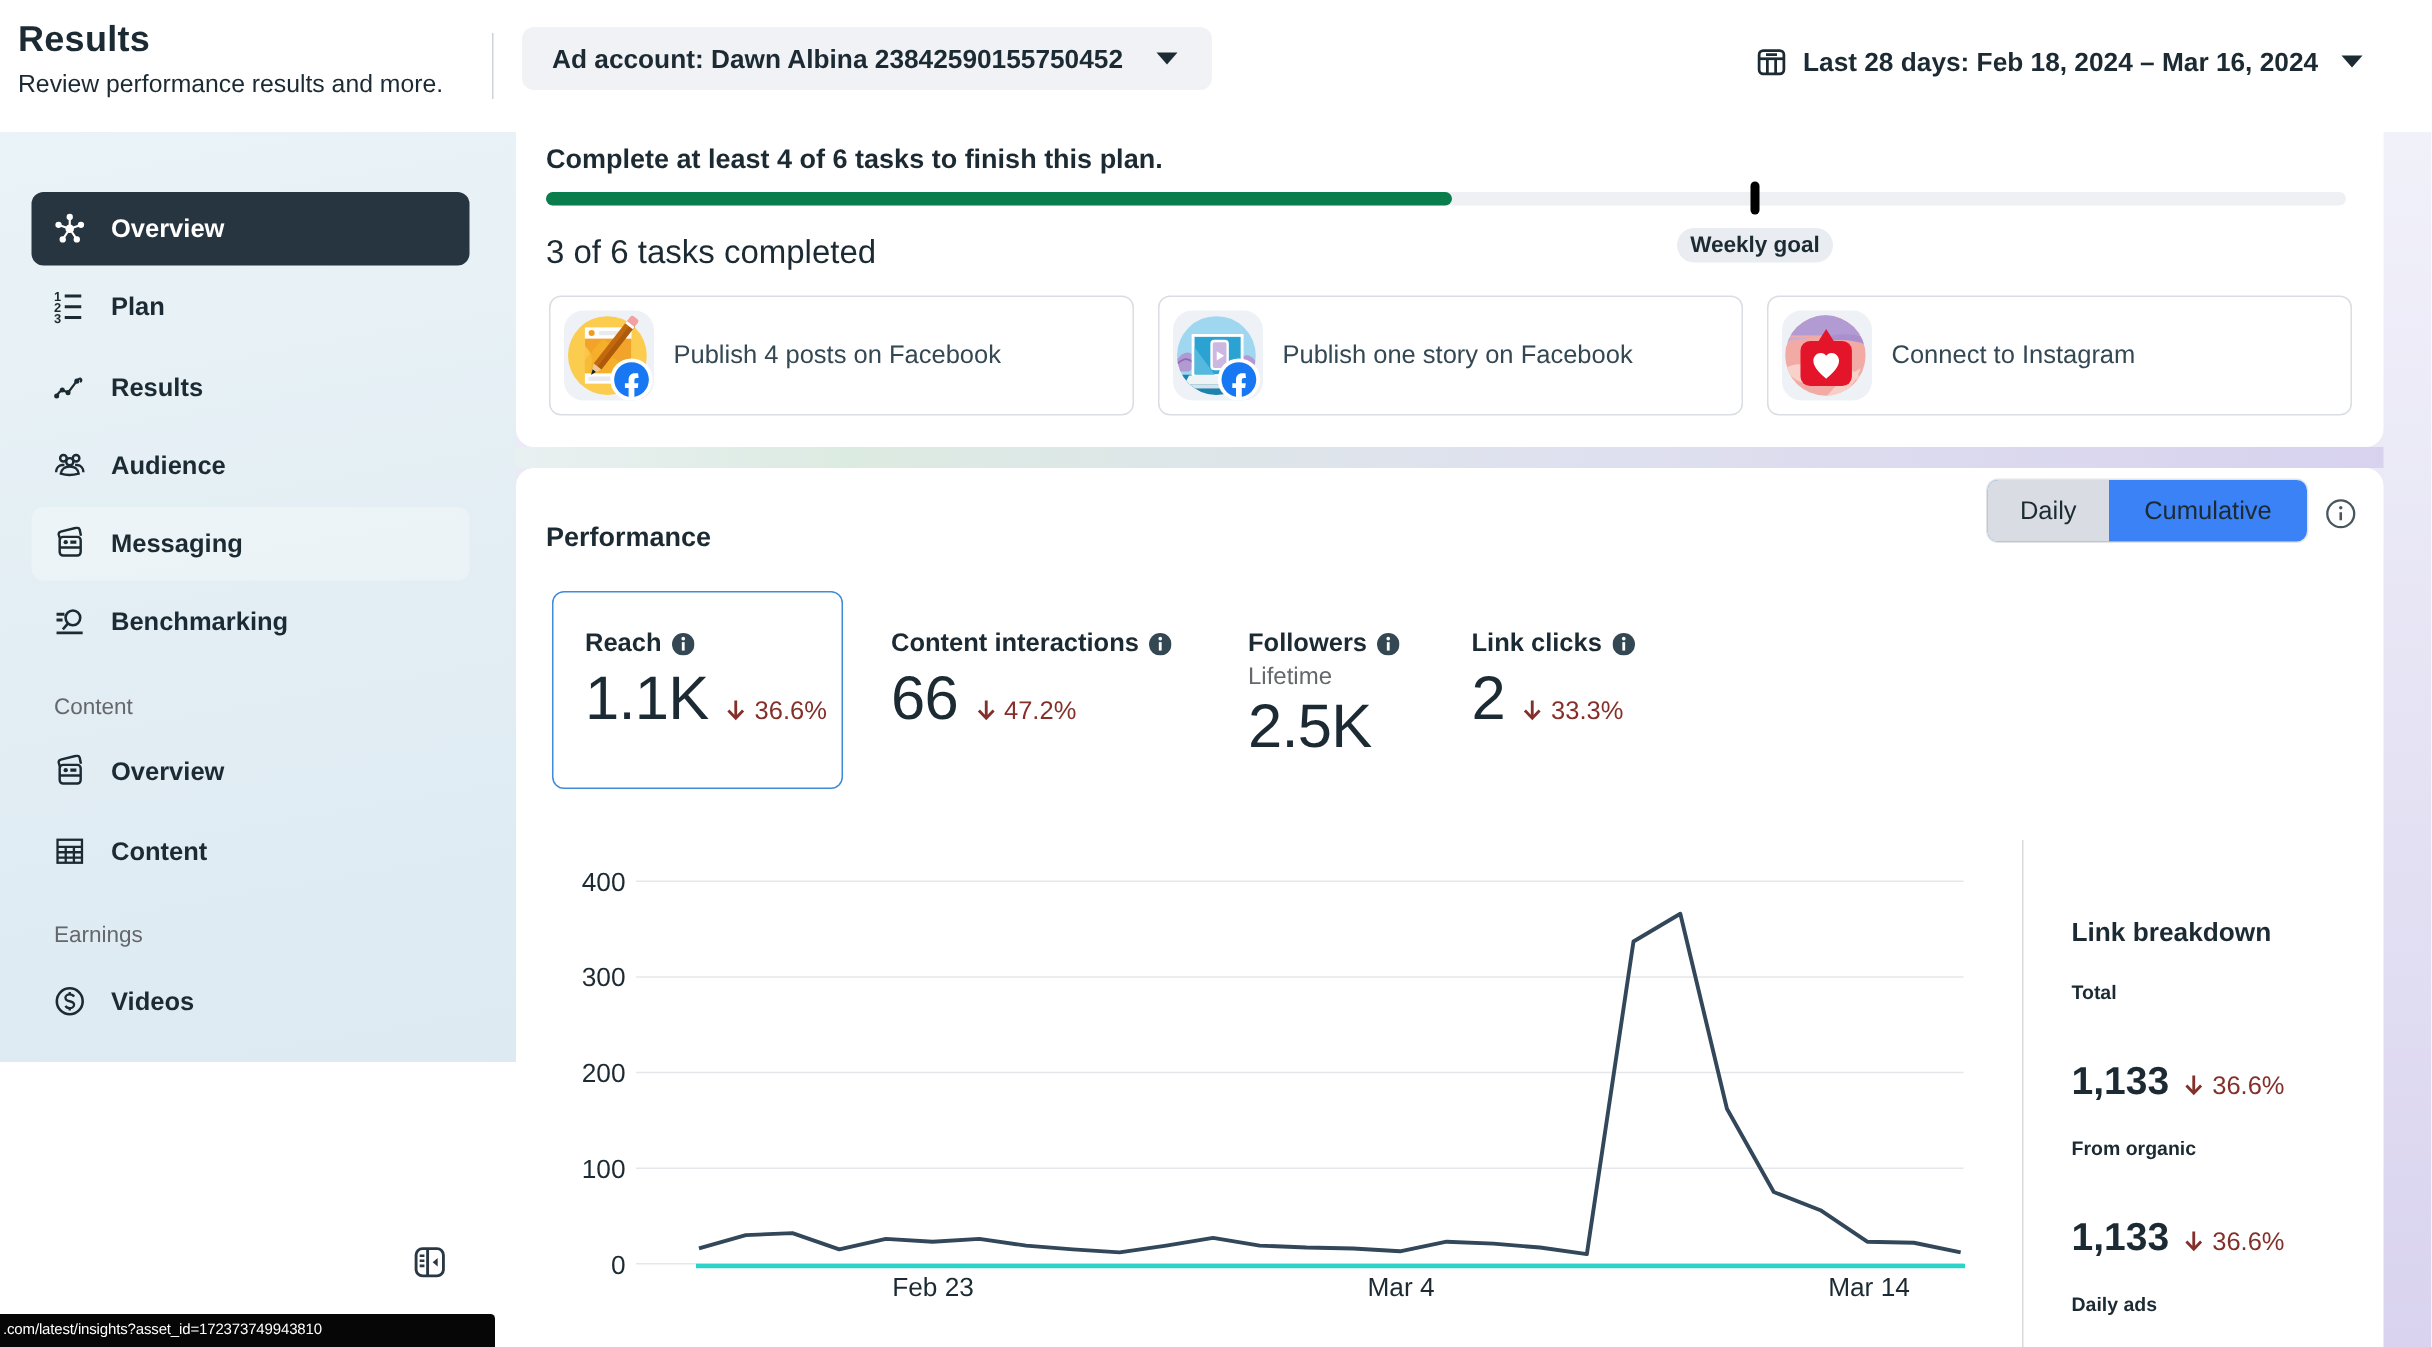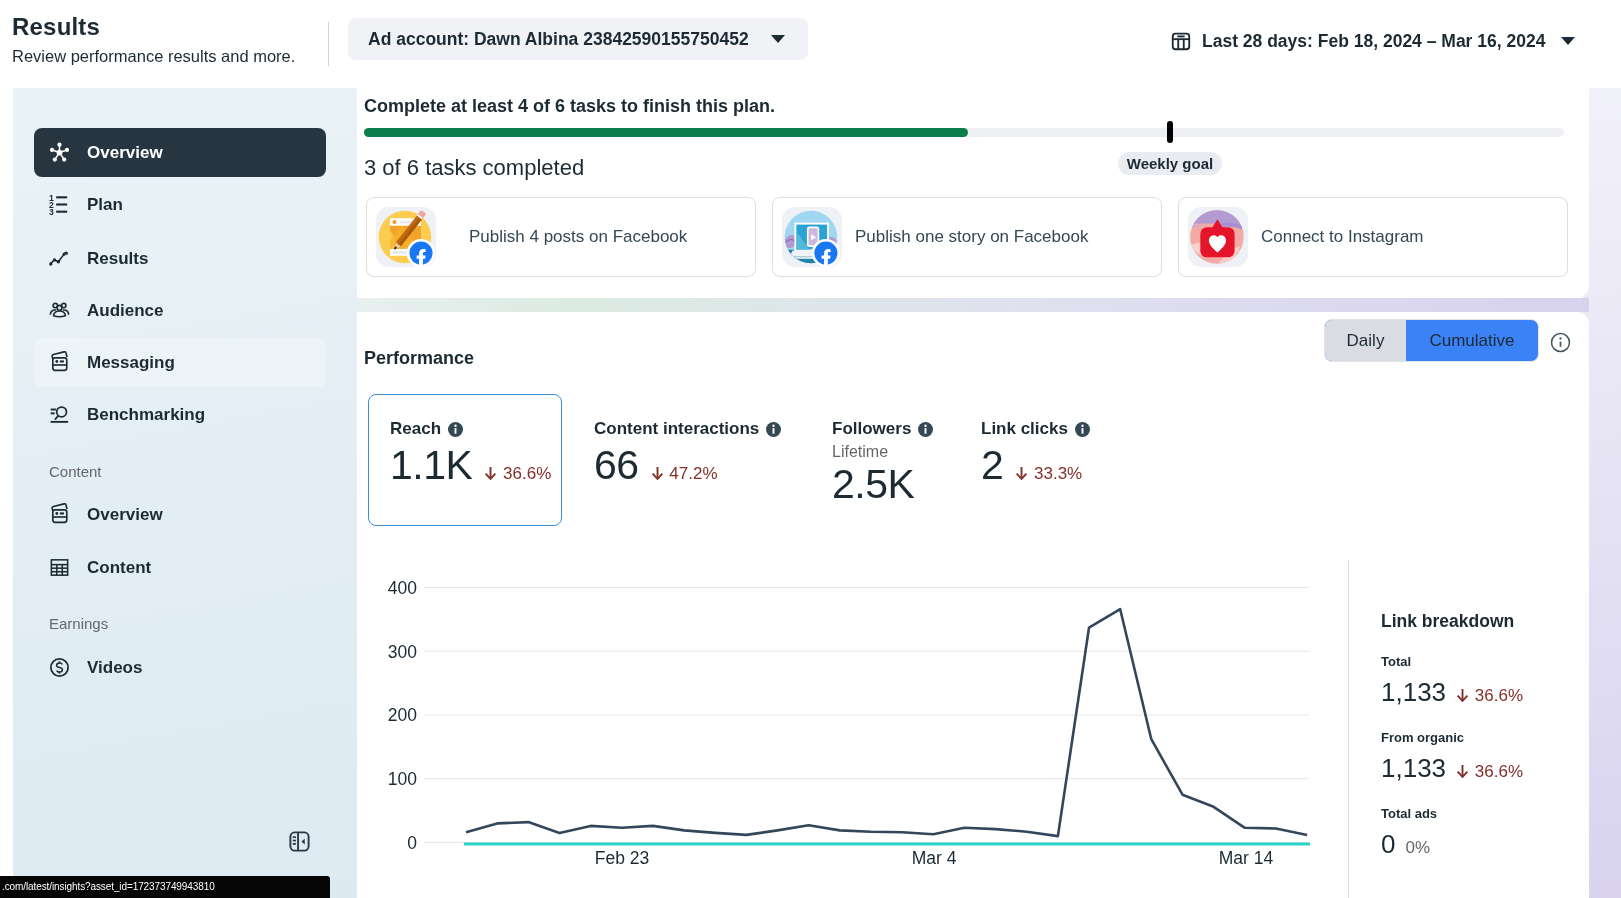--- a/index.html
+++ b/index.html
@@ -12,21 +12,21 @@
 #h-sub { position:absolute; left:12px; top:47px; font-size:16.5px; color:#1c2b33; }
 #h-div { position:absolute; left:328px; top:22px; width:1px; height:44px; background:#ced2d9; }
 #h-btn { position:absolute; left:348px; top:18px; width:460px; height:42px; background:#f0f2f5; border-radius:8px; display:flex; align-items:center; padding-left:20px; font-size:17.5px; font-weight:600; }
 #h-btn .caret { margin-left:22px; }
 #h-date { position:absolute; left:1170px; top:29px; height:24px; display:flex; align-items:center; font-size:17.5px; font-weight:600; }
 #h-date svg { margin-right:10px; }
 #h-date .caret { margin-left:16px; }
 .caret { display:inline-block; width:0; height:0; border-left:7px solid transparent; border-right:7px solid transparent; border-top:8px solid #1c2b33; }
 
 
-#sidebar { position:absolute; left:13px; top:88px; width:344px; height:810px; background:linear-gradient(170deg,#eaf3f7 0%,#e3eef4 50%,#ddeaf2 100%); z-index:2; }
+#sidebar { position:absolute; left:0; top:88px; width:344px; height:620px; background:linear-gradient(170deg,#eaf3f7 0%,#e3eef4 50%,#ddeaf2 100%); z-index:2; }
 .nav-item { position:absolute; left:21px; width:292px; height:49px; display:flex; align-items:center; font-size:17px; font-weight:bold; color:#1c2b33; }
 .nav-item svg { margin-left:14px; width:23px; height:23px; }
 .nav-item .lbl { margin-left:16px; }
 .nav-sel { background:#273541; border-radius:8px; color:#fff; }
 .nav-hl { background:rgba(255,255,255,0.3); border-radius:8px;text-align:center; }
 .nav-head { position:absolute; left:36px; font-size:15px; color:#65676b; }
 #collapse { position:absolute; left:275px; top:742px; }
 
 
 #urlbar { position:absolute; left:0; top:876px; width:330px; height:22px; background:#060606; color:#fff; font-size:10px; line-height:22px; padding-left:2px; letter-spacing:-0.1px; border-top-right-radius:3px; z-index:6; white-space:nowrap; overflow:hidden; }
@@ -39,21 +39,21 @@
 #t-title { position:absolute; left:20px; top:8px; font-size:18px; font-weight:bold; }
 #t-track { position:absolute; left:20px; top:40px; width:1200px; height:9px; border-radius:5px; background:#eef0f3; }
 #t-fill { position:absolute; left:0; top:0; width:604px; height:9px; border-radius:5px; background:#0a7d4d; }
 #t-marker { position:absolute; left:823px; top:33px; width:6px; height:22px; border-radius:3px; background:#000; }
 #t-pill { position:absolute; left:774px; top:64px; width:104px; height:23px; background:#e9ecf1; border-radius:12px; text-align:center; font-size:15px; font-weight:bold; line-height:23px; }
 #t-done { position:absolute; left:20px; top:67px; font-size:22px; }
 .taskcard { position:absolute; top:109px; width:390px; height:80px; border:1px solid #dadde1; border-radius:8px; background:#fff; display:flex; align-items:center; }
 .taskcard .tile { width:60px; height:60px; border-radius:13px; background:#eef1f5; margin-left:9px; overflow:hidden; position:relative; }
 .taskcard .tile svg { width:60px; height:60px; }
 .taskcard .txt { margin-left:13px; font-size:17px; color:#344854; }
-#tc1 { left:22px;gap:20px; } #tc2 { left:428px; } #tc3 { left:834px; }
+#tc1 { left:22px; } #tc2 { left:428px; } #tc3 { left:834px; }
 
 #perf { position:absolute; left:0px; top:224px; width:1245px; height:586px; background:#fff; border-radius:12px 12px 0 0; }
 #p-title { position:absolute; left:20px; top:18px; font-size:18px; font-weight:bold;margin-top:18px; }
 #toggle { position:absolute; left:980px; top:7px; width:215px; height:43px; border:1px solid #e2e4e8; border-radius:8px; background:#3b82f6; display:flex; font-size:17px; }
 #tg-daily { width:81px; background:#d9dce3; border-radius:7px 0 0 7px; display:flex; align-items:center; justify-content:center; }
 #tg-cum { flex:1; display:flex; align-items:center; justify-content:center; }
 #p-info { position:absolute; left:1206px; top:20px; }
 
 .mcard { position:absolute; top:107px; }
 .mlabel { font-size:17px; font-weight:bold; display:flex; align-items:center; }
@@ -66,21 +66,21 @@
 #m-fol { left:488px; }
 #m-lc { left:637px; }
 .lifetime { font-size:16px; color:#65676b; margin-top:4px; }
 
 #chart { position:absolute; left:6px; top:258px; }
 #vdiv { position:absolute; left:1004px; top:248px; width:1px; height:338px; background:#d8dade; }
 #breakdown { position:absolute; left:1037px; top:299px; width:210px; }
 #breakdown h3 { font-size:17.5px; font-weight:bold; margin-bottom:0; }
 .bd-lbl { font-size:13px; font-weight:bold; margin-top:22px; }
 .bd-row { display:flex; align-items:baseline; margin-top:8px; }
-.bd-num { font-size:26px; font-weight:normal; }
+.bd-num { font-size:26px; font-weight:bold;margin-top:28px; }
 .bd-trend { font-size:17px; color:#84302a; margin-left:10px; }
 .bd-gray { font-size:17px; color:#65676b; margin-left:10px; }
 .dar { vertical-align:-2px; margin-right:1px; }
 </style>
 </head>
 <body>
 
 <div id="header">
   <div id="h-title">Results</div>
   <div id="h-sub">Review performance results and more.</div>
@@ -427,20 +427,20 @@
       <div class="bd-lbl">From organic</div>
       <div class="bd-row">
           <span class="bd-num">1,133</span>
           <span class="bd-trend"><svg class="dar" width="13" height="15" viewBox="0 0 13 15">
               <g fill="none" stroke="#84302a" stroke-width="1.9">
                 <line x1="6.5" y1="1" x2="6.5" y2="12.2"></line>
                 <polyline points="1.6,7.6 6.5,12.8 11.4,7.6"></polyline>
               </g>
             </svg> 36.6%</span>
         </div>
-      <div class="bd-lbl">Total ads</div>
+      <div class="bd-lbl">Daily ads</div>
       <div class="bd-row">
           <span class="bd-num">0</span>
           <span class="bd-gray">0%</span>
         </div>
     </div>
   </div>
 </div>
 
 </body></html>

